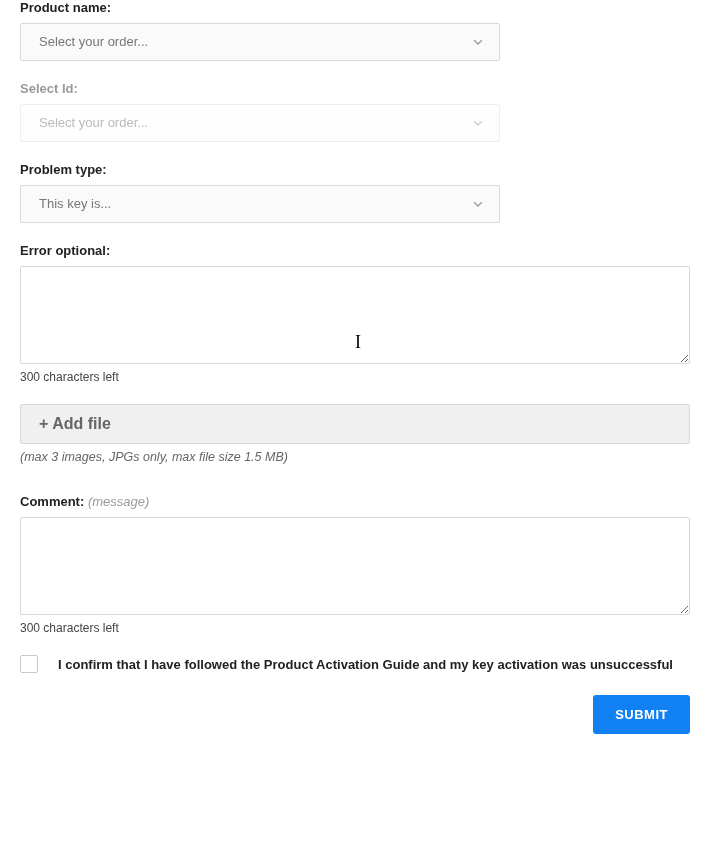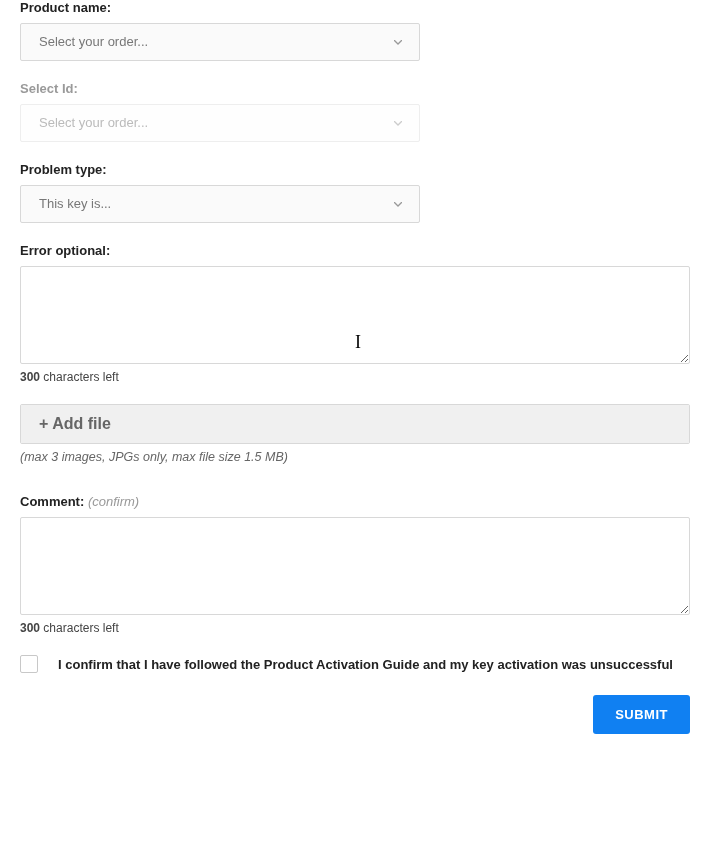--- a/index.html
+++ b/index.html
@@ -20,21 +20,21 @@
       font-size: 13px;
     }
     .label.disabled { color: #9a9a9a; }
     .optional {
       font-style: italic;
       font-weight: normal;
       color: #999;
     }
     .select-wrap {
       position: relative;
-      width: 400px;
+      width: 480px;
     }
     .select-box {
       width: 100%;
       border: 1px solid #d8d8d8;
       background: #fafafa;
       height: 38px;
       line-height: 36px;
       padding: 0 30px 0 18px;
       font-size: 13px;
       color: #777;
@@ -65,21 +65,21 @@
       font-family: inherit;
       font-size: 13px;
       border-radius: 2px;
       display: block;
     }
     .char-counter {
       font-size: 12px;
       color: #444;
       margin-top: 6px;
     }
-    .char-counter b { font-weight: bold; }
+    .char-counter b { font-weight: normal; }
     .files-box {
       border: 1px solid #d8d8d8;
       background: #fafafa;
       border-radius: 2px;
     }
     .files-body { padding: 18px; }
     .files-label {
       font-weight: bold;
       color: #222;
       margin-bottom: 14px;
@@ -193,21 +193,21 @@
 </div>
 
 <div class="form-group">
   <div class="files-box">
     <div class="files-addbar">+ Add file</div>
   </div>
   <div class="files-note">(max 3 images, JPGs only, max file size 1.5 MB)</div>
 </div>
 
 <div class="form-group" style="margin-top:30px;">
-  <span class="label"><span>Comment:</span> <span class="optional">(confirm)</span></span>
+  <span class="label"><span>Comment:</span> <span class="optional">(message)</span></span>
   <textarea class="textarea" style=""></textarea>
   <div class="char-counter"><b>300</b><span> characters left</span></div>
 </div>
 
 <div class="confirm-row">
   <div class="checkbox"></div>
   <span class="confirm-text">I confirm that I have followed the Product Activation Guide and my key activation was unsuccessful</span>
 </div>
 
 <div class="submit-row">

